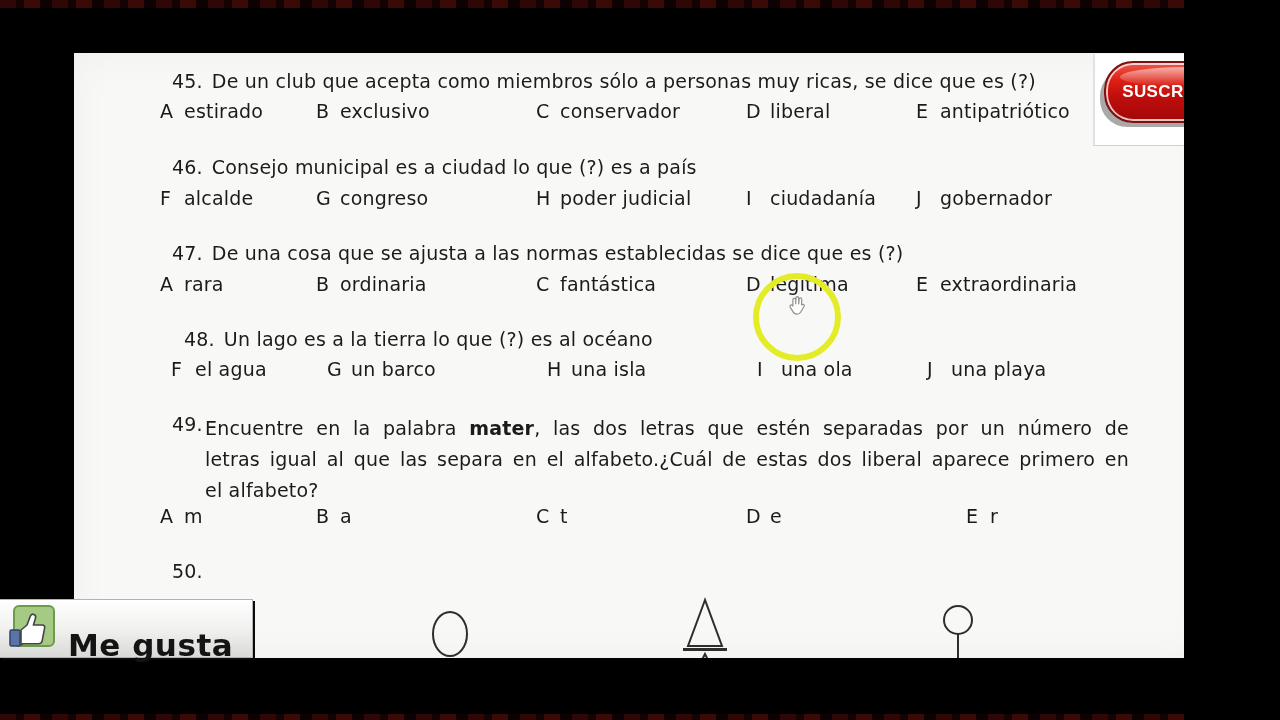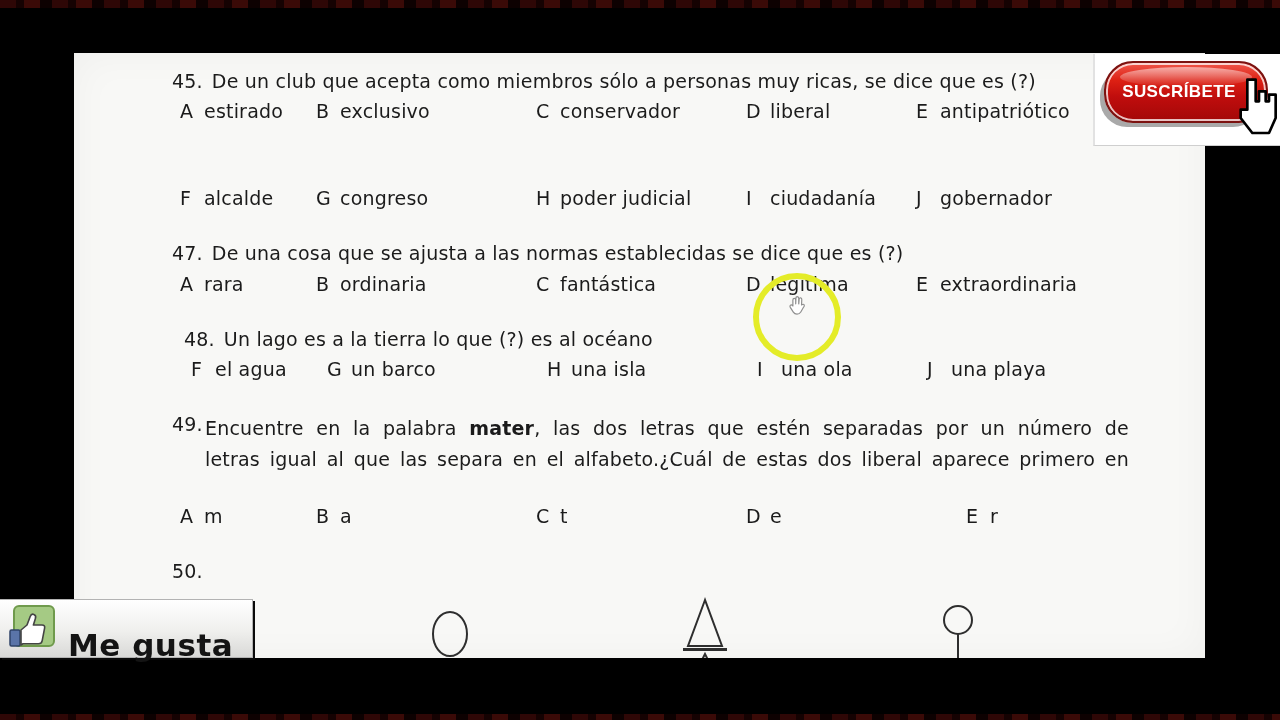--- a/index.html
+++ b/index.html
@@ -1,30 +1,30 @@
 <!DOCTYPE html>
 <html><head>
 <meta charset="utf-8">
 <style>
   html,body{margin:0;padding:0;background:#000;}
-  .stage{position:relative;width:1280px;height:720px;background:#000;overflow:hidden;
+  .stage{position:relative;width:1184px;height:720px;background:#000;overflow:hidden;
          font-family:"DejaVu Sans",sans-serif;}
   .edge-strip{position:absolute;left:0;width:1280px;height:8px;z-index:5;
     background:repeating-linear-gradient(90deg,#2e0706 0 16px,#150202 16px 24px,#3a0a07 24px 40px,#0d0101 40px 52px);}
   .edge-strip.top{top:0;}
   .edge-strip.bottom{bottom:0;height:6px;}
   .doc{position:absolute;left:74px;top:53px;width:1131px;height:607px;z-index:1;
        background:#f8f8f6;
        box-shadow:inset 0 0 40px rgba(0,0,0,0.04);}
   .qline{position:absolute;z-index:2;font-size:19px;color:#1b1b1b;letter-spacing:.2px;white-space:nowrap;}
   .qnum{margin-right:9px;}
   .optrow{position:absolute;left:0;top:0;width:1280px;height:28px;z-index:2;}
   .opt{position:absolute;font-size:19px;color:#1b1b1b;letter-spacing:.2px;white-space:nowrap;}
   .L{display:inline-block;min-width:18px;margin-right:6px;}
-  .col1{left:180px}.col2{left:316px}.col3{left:536px}.col4{left:746px}.col5{left:916px}.col5b{left:966px}
+  .col1{left:160px}.col2{left:316px}.col3{left:536px}.col4{left:746px}.col5{left:916px}.col5b{left:966px}
   .q49block{position:absolute;left:172px;top:413px;width:957px;z-index:2;font-size:19px;color:#1b1b1b;letter-spacing:.2px;}
   .q49block .num{position:absolute;left:0;top:0;}
   .jline{padding-left:33px;line-height:31px;text-align:justify;text-align-last:justify;}
   .jline.last{text-align:left;text-align-last:left;}
   .boldword{font-weight:bold;margin-top:44px;}
   .shapes{position:absolute;left:400px;top:592px;z-index:2;}
   .bottom-bar{position:absolute;left:0;top:658px;width:1280px;height:62px;background:#000;z-index:4;}
   
   .ring{position:absolute;left:753px;top:273px;width:76px;height:76px;border:6px solid #e4ec28;
         border-radius:50%;z-index:3;display:flex;align-items:flex-start;justify-content:center;}
@@ -59,20 +59,21 @@
 
   <div class="qline" style="left:172px;top:70px;"><span class="qnum">45.</span><span>De un club que acepta como miembros sólo a personas muy ricas, se dice que es (?)</span></div>
   <div class="optrow" style="top:100px;">
     <span class="opt col1"><span class="L">A</span><span>estirado</span></span>
     <span class="opt col2"><span class="L">B</span><span>exclusivo</span></span>
     <span class="opt col3"><span class="L">C</span><span>conservador</span></span>
     <span class="opt col4"><span class="L">D</span><span>liberal</span></span>
     <span class="opt col5"><span class="L">E</span><span>antipatriótico</span></span>
   </div>
 
+  <div class="qline" style="left:172px;top:156px;"><span class="qnum">46.</span><span>Consejo municipal es a ciudad lo que (?) es a país</span></div>
   <div class="optrow" style="top:187px;padding-left:44px;">
     <span class="opt col1"><span class="L">F</span><span>alcalde</span></span>
     <span class="opt col2"><span class="L">G</span><span>congreso</span></span>
     <span class="opt col3"><span class="L">H</span><span>poder judicial</span></span>
     <span class="opt col4"><span class="L">I</span><span>ciudadanía</span></span>
     <span class="opt col5"><span class="L">J</span><span>gobernador</span></span>
   </div>
 
   <div class="qline" style="left:172px;top:242px;"><span class="qnum">47.</span><span>De una cosa que se ajusta a las normas establecidas se dice que es (?)</span></div>
   <div class="optrow" style="top:273px;">
@@ -89,20 +90,21 @@
     <span class="opt col2"><span class="L">G</span><span>un barco</span></span>
     <span class="opt col3"><span class="L">H</span><span>una isla</span></span>
     <span class="opt col4"><span class="L">I</span><span>una ola</span></span>
     <span class="opt col5"><span class="L">J</span><span>una playa</span></span>
   </div>
 
   <div class="q49block">
     <span class="num">49.</span>
     <div class="jline"><span>Encuentre en la palabra </span><span class="boldword">mater</span><span>, las dos letras que estén separadas por un número de</span></div>
     <div class="jline">letras igual al que las separa en el alfabeto.¿Cuál de estas dos liberal aparece primero en</div>
+    <div class="jline last">el alfabeto?</div>
   </div>
   <div class="optrow" style="top:505px;">
     <span class="opt col1"><span class="L">A</span><span>m</span></span>
     <span class="opt col2"><span class="L">B</span><span>a</span></span>
     <span class="opt col3"><span class="L">C</span><span>t</span></span>
     <span class="opt col4"><span class="L">D</span><span>e</span></span>
     <span class="opt col5b" style="position:absolute;"><span class="opt" style="position:static;"><span class="L">E</span><span>r</span></span></span>
   </div>
 
   <div class="qline" style="left:172px;top:560px;"><span class="qnum">50.</span></div>

